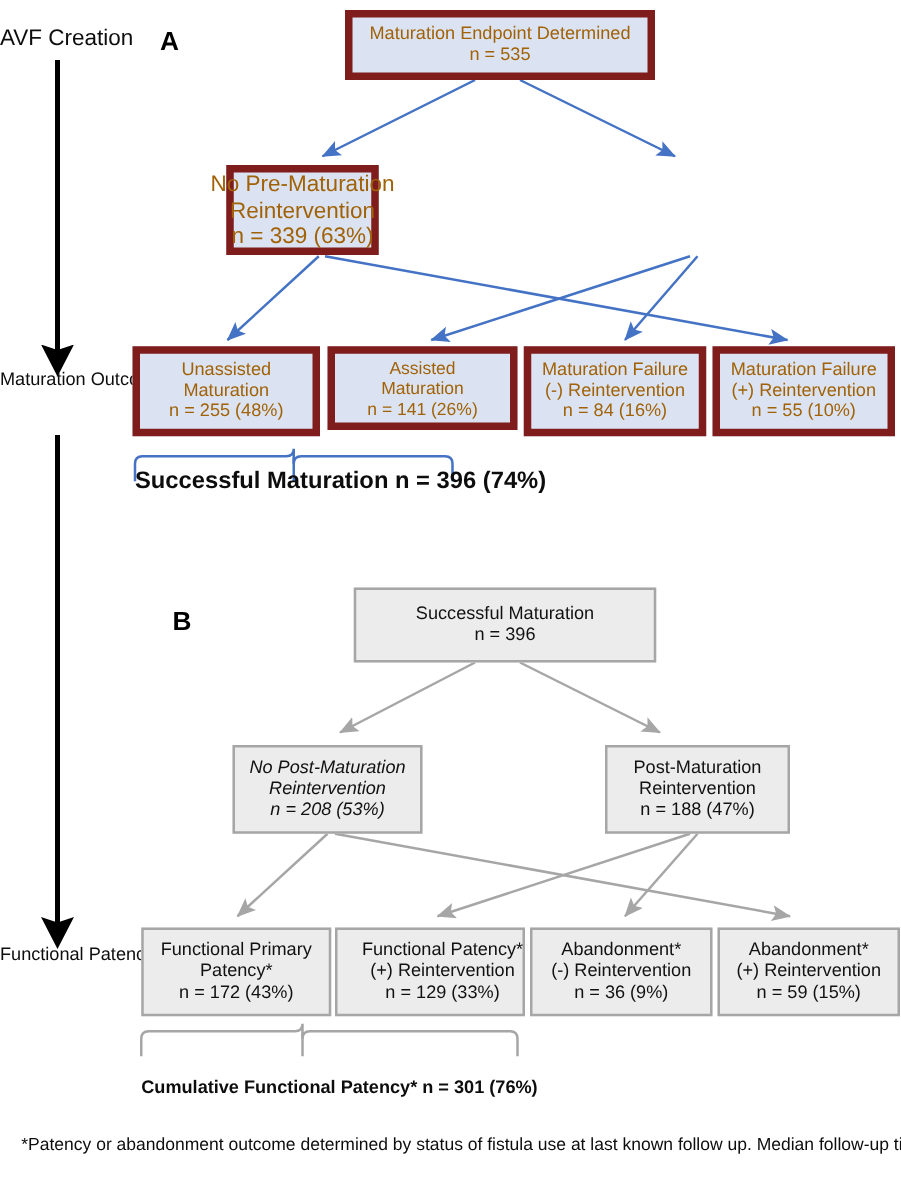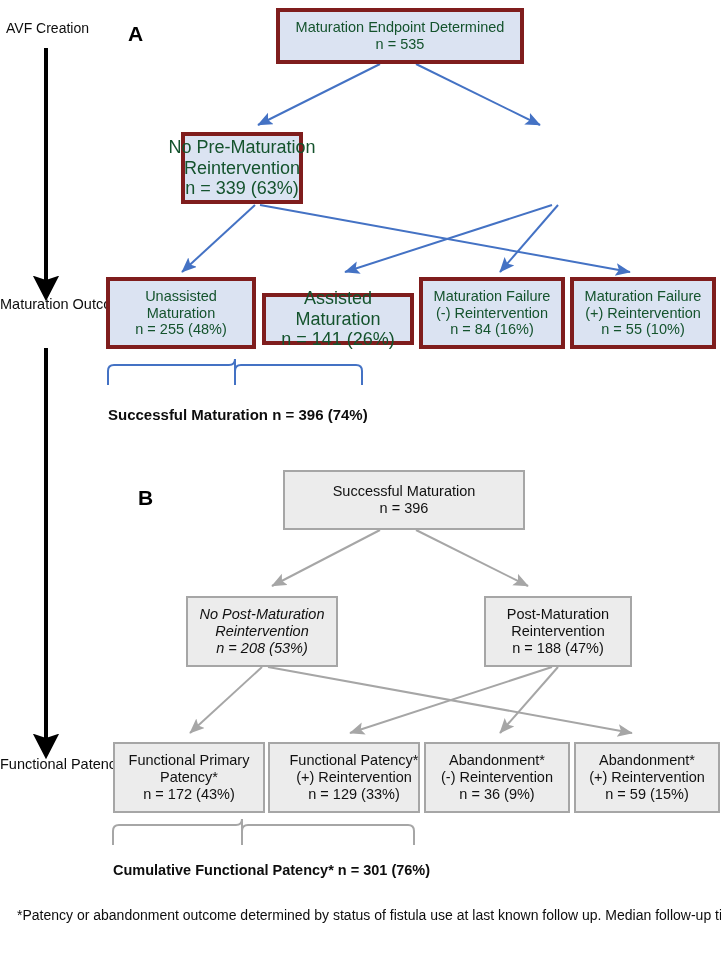--- a/index.html
+++ b/index.html
@@ -34,22 +34,22 @@
     flex-direction: column;
     align-items: center;
     justify-content: center;
     text-align: center;
     line-height: 1.16;
     white-space: nowrap;
   }
   .node .ln { display: block; }
   .node.blue {
     background: #dbe3f2;
-    border: 4px solid #7f1d1d;
-    color: #14532d;
+    border: 6px solid #7f1d1d;
+    color: #a16207;
   }
   .node.gray {
     background: #ececec;
     border: 2px solid #a6a6a6;
     color: #111111;
   }
   .side-label {
     position: absolute;
     text-align: center;
     line-height: 1.18;
@@ -145,21 +145,21 @@
     <g>
       <line x1="558" y1="667" x2="500" y2="733" stroke="#a6a6a6" stroke-width="2" marker-end="url(#ah-gray)"></line>
     </g>
 
     <g fill="none" stroke="#a6a6a6" stroke-width="2">
       <path d="M113,845 L113,831 Q113,825 119,825 L236,825 Q242,825 242,819 L242,831 Q242,825 248,825 L408,825 Q414,825 414,831 L414,845"></path>
       <line x1="242" y1="826" x2="242" y2="845"></line>
     </g>
   </svg>
 
-  <div class="side-label" style="left:0px; top:20px; width:95px; font-size:14px;">
+  <div class="side-label" style="left:0px; top:20px; width:95px; font-size:18px;">
     <span class="ln">AVF Creation</span>
   </div>
 
   <div class="side-label" style="left:0px; top:296px; width:95px; font-size:14.5px;">
     <span class="ln">Maturation</span>
     <span class="ln">Outcome</span>
   </div>
 
   <div class="side-label" style="left:0px; top:756px; width:95px; font-size:14.5px;">
     <span class="ln">Functional</span>
@@ -180,39 +180,39 @@
     <span class="ln">n = 339 (63%)</span>
   </div>
 
 
   <div class="node blue" style="left:106px; top:277px; width:150px; height:72px; font-size:14.5px;">
     <span class="ln">Unassisted</span>
     <span class="ln">Maturation</span>
     <span class="ln">n = 255 (48%)</span>
   </div>
 
-  <div class="node blue" style="left:262px; top:293px; width:152px; height:52px; font-size:18px;">
+  <div class="node blue" style="left:262px; top:277px; width:152px; height:67px; font-size:14px;">
     <span class="ln">Assisted</span>
     <span class="ln">Maturation</span>
     <span class="ln">n = 141 (26%)</span>
   </div>
 
   <div class="node blue" style="left:419px; top:277px; width:146px; height:72px; font-size:14.5px;">
     <span class="ln">Maturation Failure</span>
     <span class="ln">(-) Reintervention</span>
     <span class="ln">n = 84 (16%)</span>
   </div>
 
   <div class="node blue" style="left:570px; top:277px; width:146px; height:72px; font-size:14.5px;">
     <span class="ln">Maturation Failure</span>
     <span class="ln">(+) Reintervention</span>
     <span class="ln">n = 55 (10%)</span>
   </div>
 
-  <div class="summary" style="left:108px; top:406px; width:254px; font-size:15px;">
+  <div class="summary" style="left:108px; top:373px; width:254px; font-size:19px;">
     <span class="ln">Successful Maturation</span>
     <span class="ln">n = 396 (74%)</span>
   </div>
 
   <div class="panel-letter" style="left:138px; top:486px; font-size:21px;">B</div>
 
   <div class="node gray" style="left:283px; top:470px; width:242px; height:60px; font-size:14.5px;">
     <span class="ln">Successful Maturation</span>
     <span class="ln">n = 396</span>
   </div>

